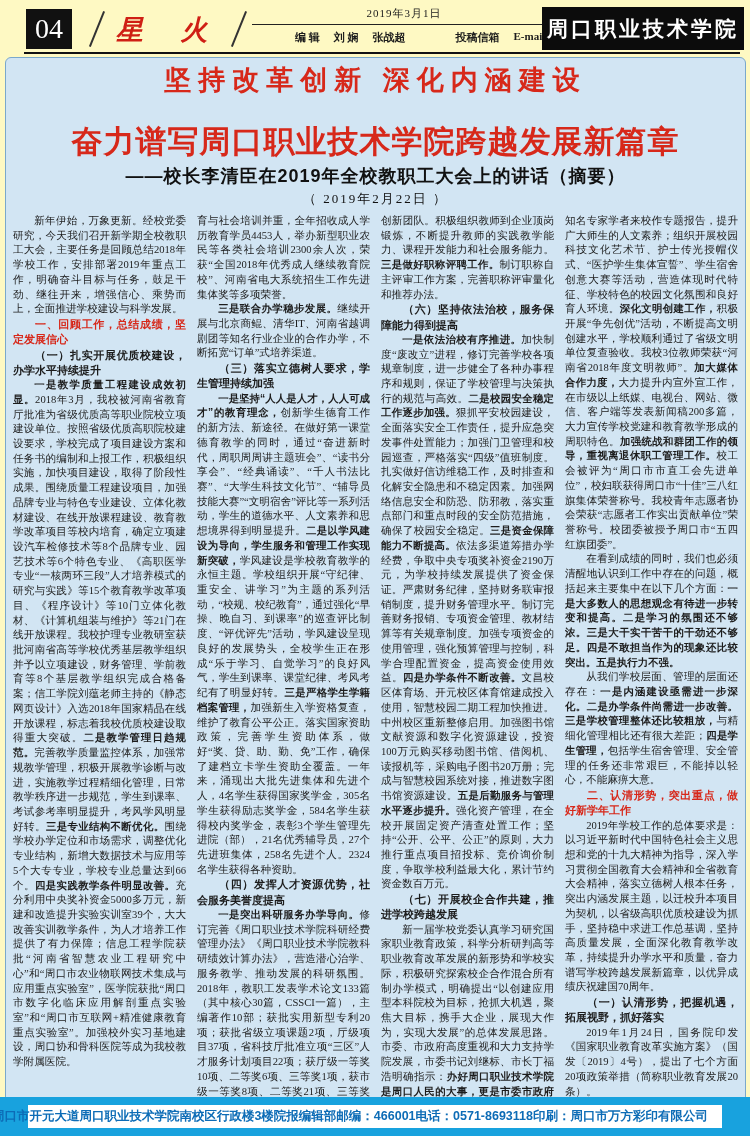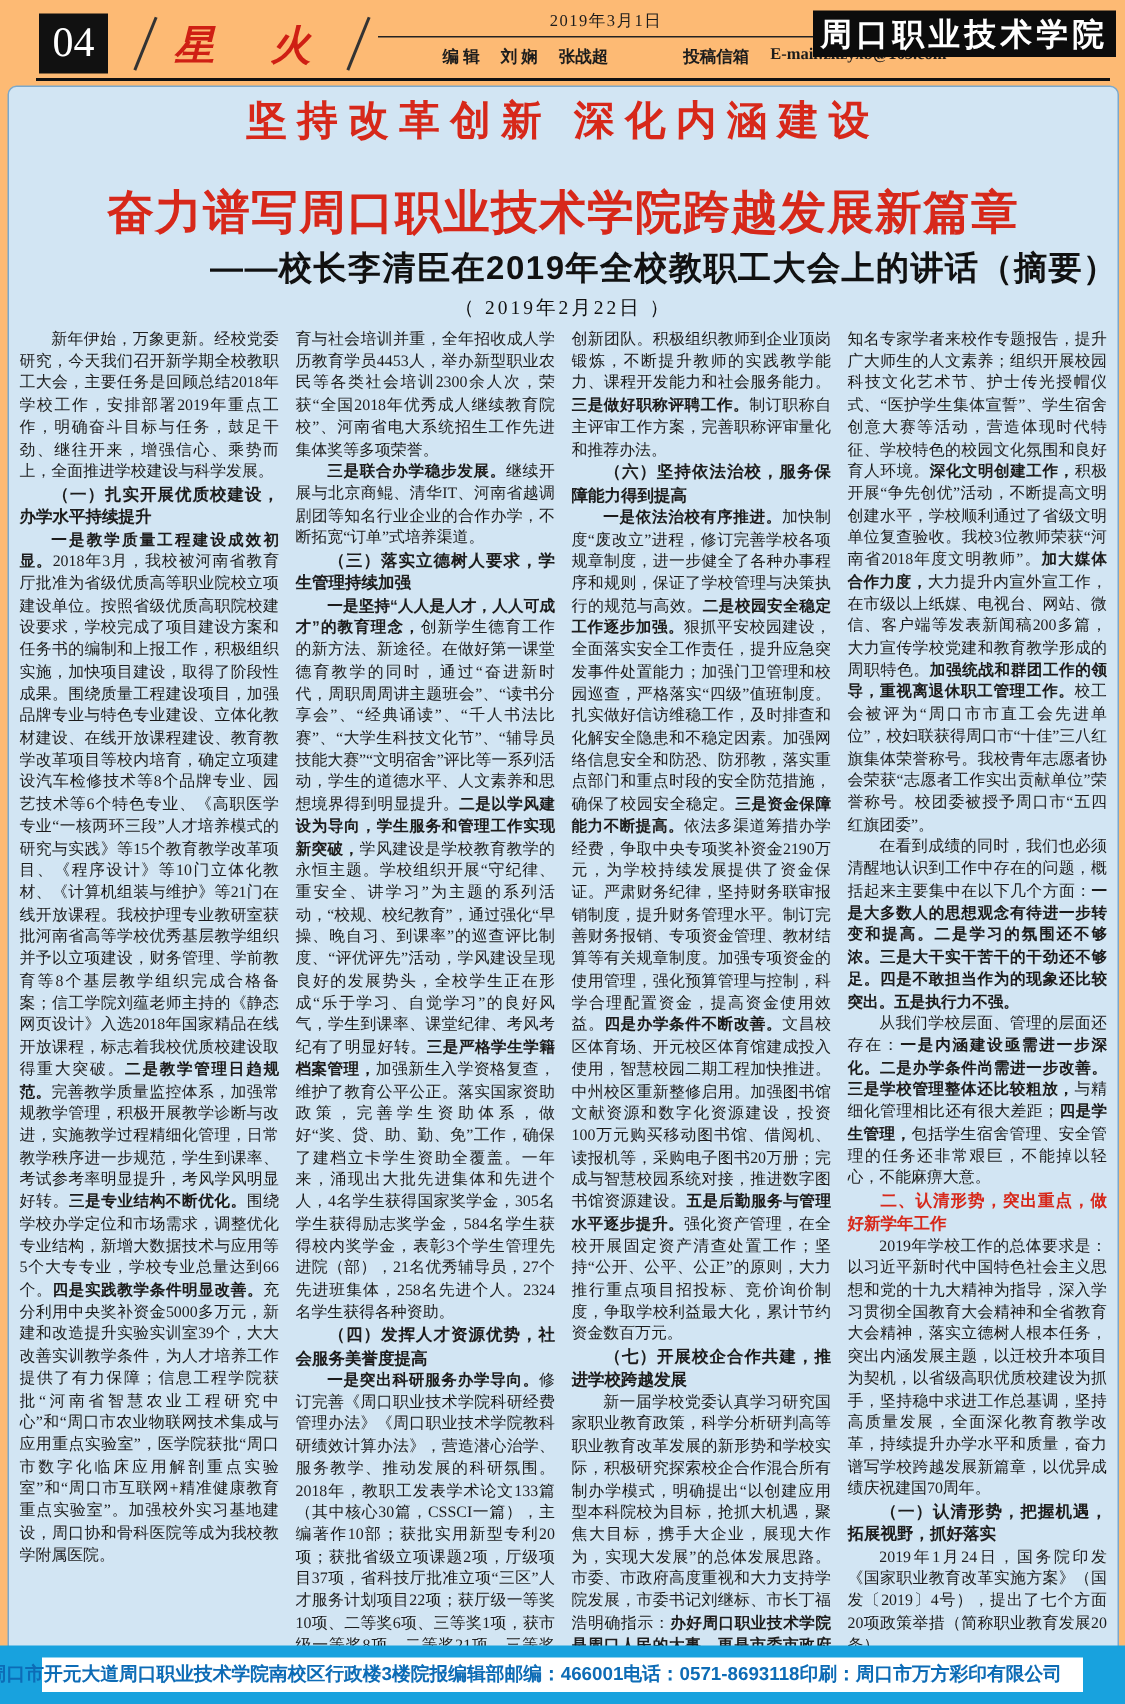--- a/index.html
+++ b/index.html
@@ -1,43 +1,43 @@
 <!DOCTYPE html>
 <html><head>
 <meta charset="utf-8">
 <style>
   html,body{margin:0;padding:0;background:#e9e9e9;}
-  .page{position:relative;width:750px;height:1136px;margin:0 auto;background:#fdba74;overflow:hidden;
+  .page{position:relative;width:750px;height:1136px;margin:0 auto;background:#fef9c3;overflow:hidden;
         font-family:"Liberation Serif","DejaVu Serif",serif;color:#1c1c1c;text-decoration:underline;}
   
   .hdr{position:absolute;left:24px;top:4px;right:4px;height:50px;}
   .hdr-rule{position:absolute;left:0;right:6px;bottom:0;height:2px;background:#111;}
   .pagenum{position:absolute;left:2px;top:5px;width:46px;height:40px;background:#111;color:#fff;
            font-size:28px;line-height:40px;text-align:center;font-family:"Liberation Serif",serif;}
   .slash{position:absolute;top:6px;width:1.5px;height:38px;background:#333;transform:rotate(22deg);}
   .masthead-sm{position:absolute;left:92px;top:8px;width:110px;color:#cf1f14;font-size:27px;font-weight:bold;
            font-style:italic;letter-spacing:14px;white-space:nowrap;font-family:"DejaVu Serif",serif;}
   .hdr-mid{position:absolute;left:228px;top:2px;width:300px;}
   .hdr-date{font-size:11px;letter-spacing:1px;padding-left:4px;text-align:center;}
   .hdr-midline{height:1px;background:#222;margin:3px 0 5px 0;}
   .hdr-ed{font-size:11px;font-weight:bold;white-space:nowrap;display:flex;gap:14px;padding-left:43px;}
   .hdr-ed .mail{font-weight:bold;}
-  .masthead-box{position:absolute;right:2px;top:3px;width:202px;height:31px;background:#0c0c0c;color:#fff;
+  .masthead-box{position:absolute;right:2px;top:3px;width:202px;height:43px;background:#0c0c0c;color:#fff;
            display:flex;align-items:center;justify-content:center;font-size:21px;font-weight:bold;
            letter-spacing:3px;font-family:"DejaVu Serif",serif;white-space:nowrap;}
   
   .panel{position:absolute;left:5px;right:4px;top:57px;height:1104px;background:#d2e5f3;
          border:1px solid #7aa8cc;border-radius:6px;box-sizing:border-box;overflow:hidden;}
   .hl{ text-align:center;padding-top:6px;}
   .hl-1{color:#d7281a;font-size:27px;font-weight:bold;letter-spacing:7px;
         font-family:"Liberation Sans","DejaVu Sans",sans-serif;line-height:1.25;}
   .hl-2{color:#d7281a;font-size:31px;font-weight:bold;letter-spacing:1px;
         font-family:"Liberation Sans","DejaVu Sans",sans-serif;line-height:1.2;margin-top:25px;}
-  .hl-3{color:#111;font-size:22px;font-weight:bold;margin-top:4px;letter-spacing:1px;
-        font-family:"Liberation Sans","DejaVu Sans",sans-serif;text-align:right;}
+  .hl-3{color:#111;font-size:18px;font-weight:bold;margin-top:4px;letter-spacing:1px;
+        font-family:"Liberation Sans","DejaVu Sans",sans-serif;}
   .hl-4{color:#111;font-size:13px;margin-top:2px;letter-spacing:2px;}
   
   .cols{display:flex;gap:11px;padding:6px 7px 0 7px;height:925px;overflow:hidden;}
   .col{flex:1 1 0;overflow:hidden;font-size:10.6px;line-height:1.39;text-align:justify;}
   .col p{margin:0;text-indent:2em;text-justify:inter-ideograph;}
   .col p.cont{text-indent:0;}
   .col p.red{color:#d7281a;font-weight:bold;font-size:11px;
         font-family:"Liberation Sans","DejaVu Sans",sans-serif;}
   .col p.head{font-weight:bold;font-size:11px;
         font-family:"Liberation Sans","DejaVu Sans",sans-serif;}
@@ -77,20 +77,21 @@
   <div class="panel">
     <div class="hl">
       <div class="hl-1">坚持改革创新  深化内涵建设</div>
       <div class="hl-2">奋力谱写周口职业技术学院跨越发展新篇章</div>
       <div class="hl-3">——校长李清臣在2019年全校教职工大会上的讲话（摘要）</div>
       <div class="hl-4">（ 2019年2月22日 ）</div>
     </div>
     <div class="cols">
         <div class="col">
           <p class=""><span>新年伊始，万象更新。经校党委研究，今天我们召开新学期全校教职工大会，主要任务是回顾总结2018年学校工作，安排部署2019年重点工作，明确奋斗目标与任务，鼓足干劲、继往开来，增强信心、乘势而上，全面推进学校建设与科学发展。</span></p>
+          <p class="red"><span>一、回顾工作，总结成绩，坚定发展信心</span></p>
           <p class="head"><span>（一）扎实开展优质校建设，办学水平持续提升</span></p>
           <p class=""><span class="b">一是教学质量工程建设成效初显。</span><span>2018年3月，我校被河南省教育厅批准为省级优质高等职业院校立项建设单位。按照省级优质高职院校建设要求，学校完成了项目建设方案和任务书的编制和上报工作，积极组织实施，加快项目建设，取得了阶段性成果。围绕质量工程建设项目，加强品牌专业与特色专业建设、立体化教材建设、在线开放课程建设、教育教学改革项目等校内培育，确定立项建设汽车检修技术等8个品牌专业、园艺技术等6个特色专业、《高职医学专业“一核两环三段”人才培养模式的研究与实践》等15个教育教学改革项目、《程序设计》等10门立体化教材、《计算机组装与维护》等21门在线开放课程。我校护理专业教研室获批河南省高等学校优秀基层教学组织并予以立项建设，财务管理、学前教育等8个基层教学组织完成合格备案；信工学院刘蕴老师主持的《静态网页设计》入选2018年国家精品在线开放课程，标志着我校优质校建设取得重大突破。</span><span class="b">二是教学管理日趋规范。</span><span>完善教学质量监控体系，加强常规教学管理，积极开展教学诊断与改进，实施教学过程精细化管理，日常教学秩序进一步规范，学生到课率、考试参考率明显提升，考风学风明显好转。</span><span class="b">三是专业结构不断优化。</span><span>围绕学校办学定位和市场需求，调整优化专业结构，新增大数据技术与应用等5个大专专业，学校专业总量达到66个。</span><span class="b">四是实践教学条件明显改善。</span><span>充分利用中央奖补资金5000多万元，新建和改造提升实验实训室39个，大大改善实训教学条件，为人才培养工作提供了有力保障；信息工程学院获批“河南省智慧农业工程研究中心”和“周口市农业物联网技术集成与应用重点实验室”，医学院获批“周口市数字化临床应用解剖重点实验室”和“周口市互联网+精准健康教育重点实验室”。加强校外实习基地建设，周口协和骨科医院等成为我校教学附属医院。</span></p>
         </div>
         <div class="col">
           <p class=" cont"><span>育与社会培训并重，全年招收成人学历教育学员4453人，举办新型职业农民等各类社会培训2300余人次，荣获“全国2018年优秀成人继续教育院校”、河南省电大系统招生工作先进集体奖等多项荣誉。</span></p>
           <p class=""><span class="b">三是联合办学稳步发展。</span><span>继续开展与北京商鲲、清华IT、河南省越调剧团等知名行业企业的合作办学，不断拓宽“订单”式培养渠道。</span></p>
           <p class="head"><span>（三）落实立德树人要求，学生管理持续加强</span></p>
           <p class=""><span class="b">一是坚持“人人是人才，人人可成才”的教育理念，</span><span>创新学生德育工作的新方法、新途径。在做好第一课堂德育教学的同时，通过“奋进新时代，周职周周讲主题班会”、“读书分享会”、“经典诵读”、“千人书法比赛”、“大学生科技文化节”、“辅导员技能大赛”“文明宿舍”评比等一系列活动，学生的道德水平、人文素养和思想境界得到明显提升。</span><span class="b">二是以学风建设为导向，学生服务和管理工作实现新突破，</span><span>学风建设是学校教育教学的永恒主题。学校组织开展“守纪律、重安全、讲学习”为主题的系列活动，“校规、校纪教育”，通过强化“早操、晚自习、到课率”的巡查评比制度、“评优评先”活动，学风建设呈现良好的发展势头，全校学生正在形成“乐于学习、自觉学习”的良好风气，学生到课率、课堂纪律、考风考纪有了明显好转。</span><span class="b">三是严格学生学籍档案管理，</span><span>加强新生入学资格复查，维护了教育公平公正。落实国家资助政策，完善学生资助体系，做好“奖、贷、助、勤、免”工作，确保了建档立卡学生资助全覆盖。一年来，涌现出大批先进集体和先进个人，4名学生获得国家奖学金，305名学生获得励志奖学金，584名学生获得校内奖学金，表彰3个学生管理先进院（部），21名优秀辅导员，27个先进班集体，258名先进个人。2324名学生获得各种资助。</span></p>
           <p class="head"><span>（四）发挥人才资源优势，社会服务美誉度提高</span></p>
           <p class=""><span class="b">一是突出科研服务办学导向。</span><span>修订完善《周口职业技术学院科研经费管理办法》《周口职业技术学院教科研绩效计算办法》，营造潜心治学、服务教学、推动发展的科研氛围。2018年，教职工发表学术论文133篇（其中核心30篇，CSSCI一篇），主编著作10部；获批实用新型专利20项；获批省级立项课题2项，厅级项目37项，省科技厅批准立项“三区”人才服务计划项目22项；获厅级一等奖10项、二等奖6项、三等奖1项，获市级一等奖8项、二等奖21项、三等奖11项。编辑、发行学报4期，成为科研与学术交流的重要窗口。</span></p>

